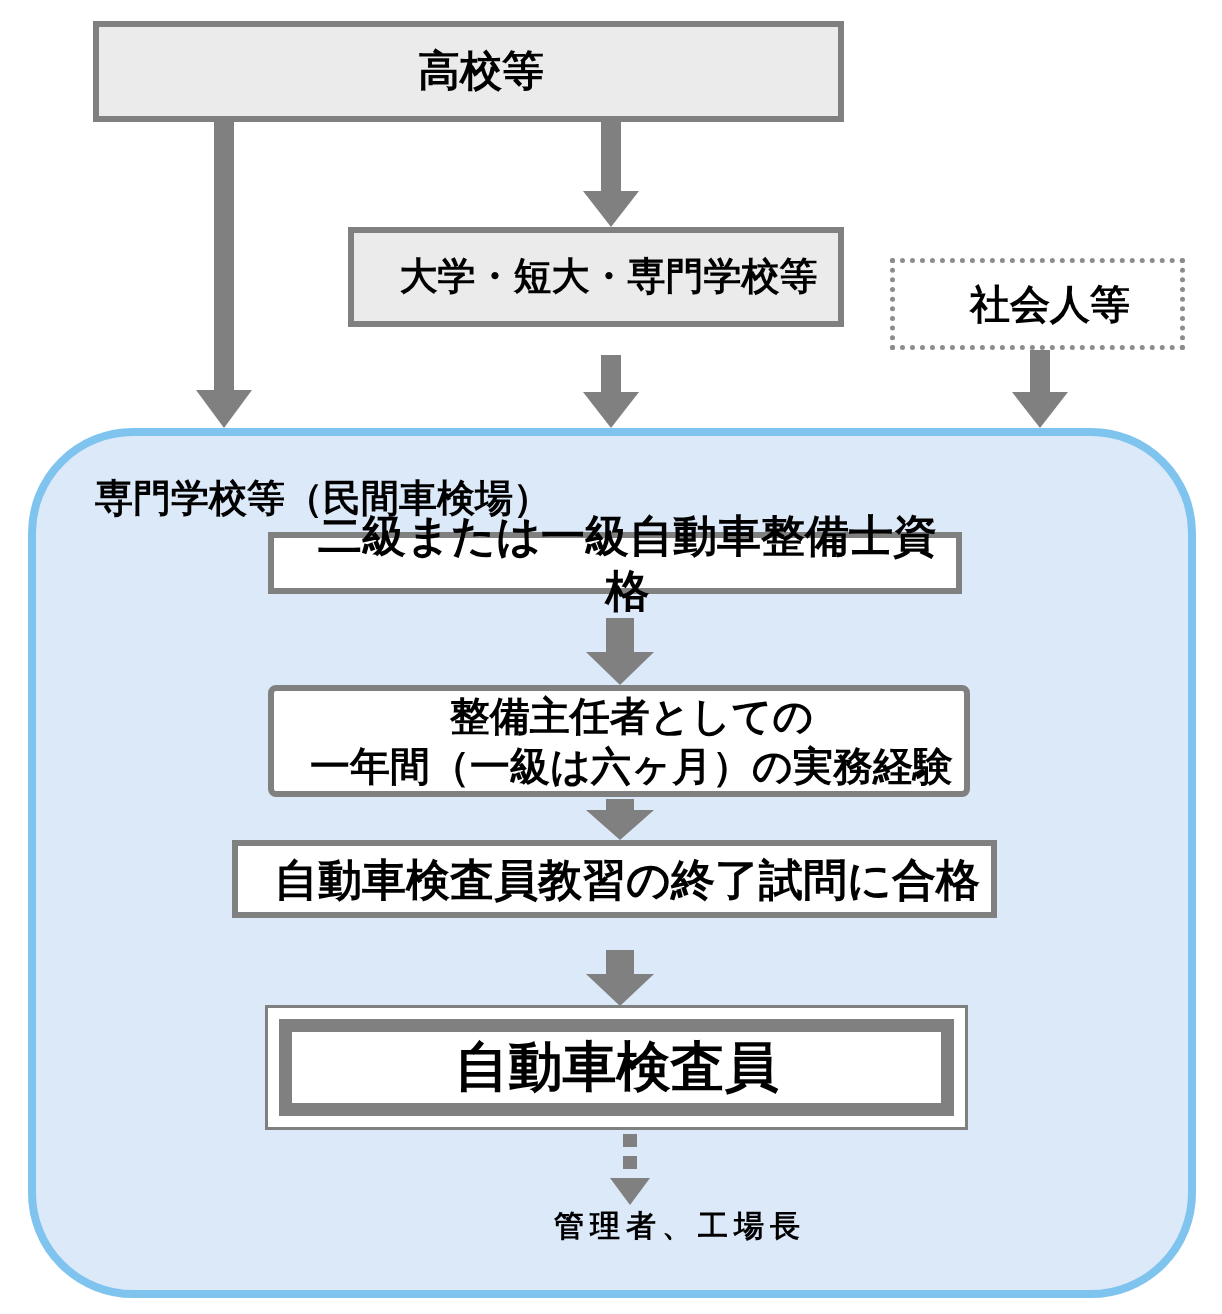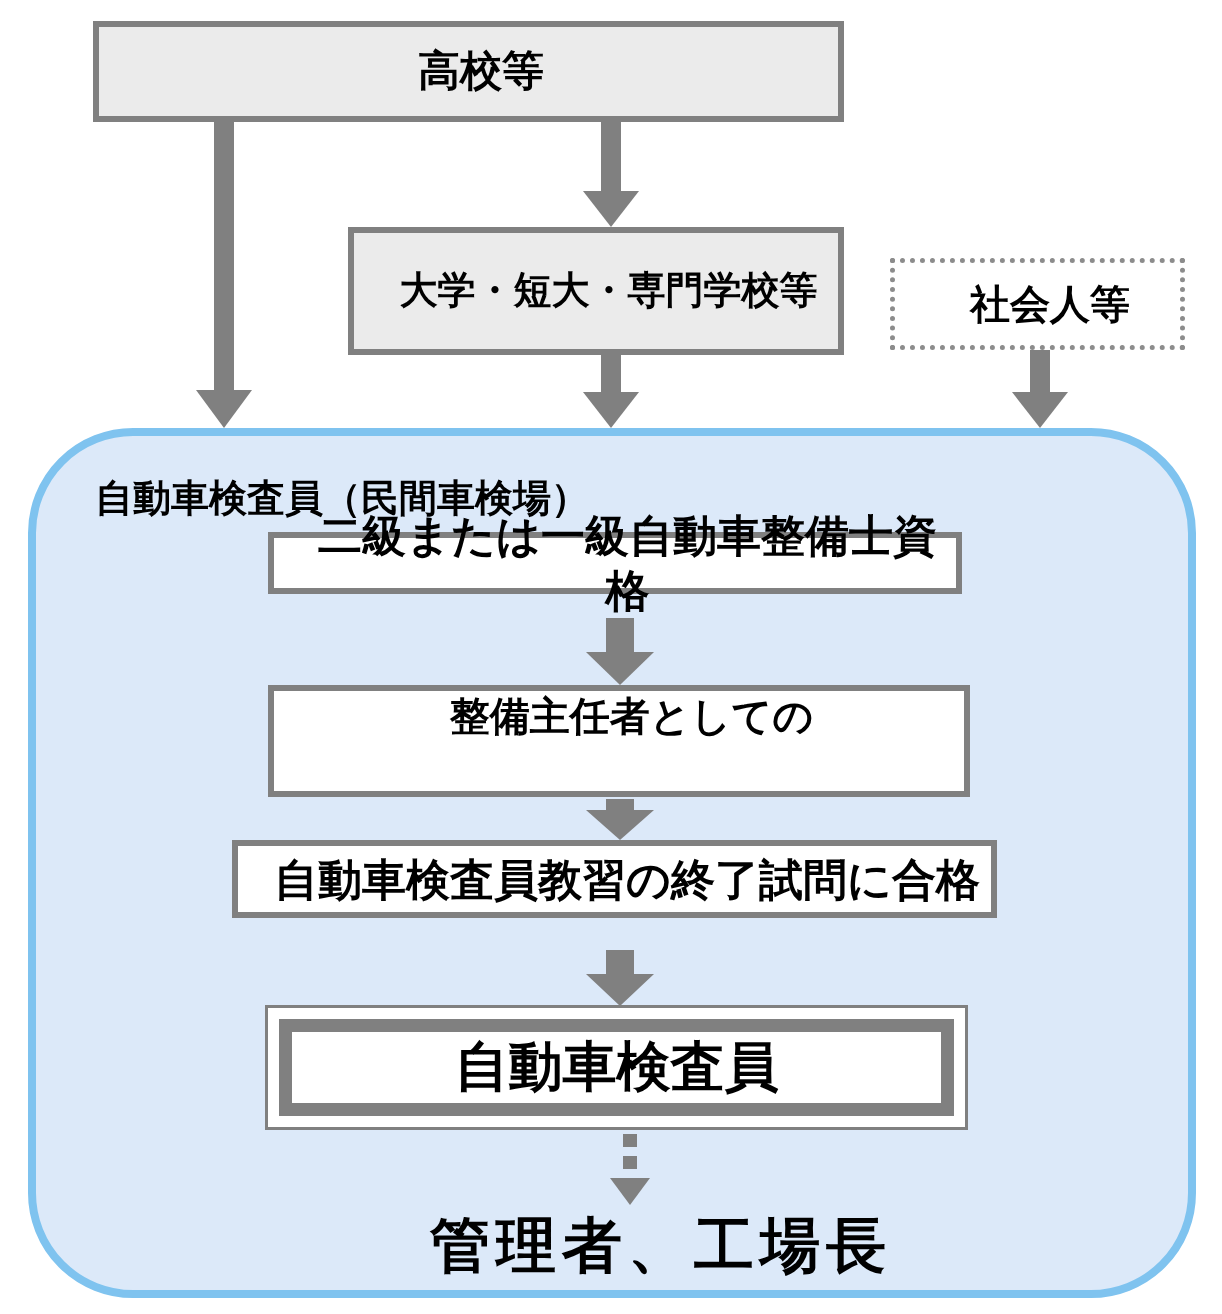--- a/index.html
+++ b/index.html
@@ -52,74 +52,75 @@
   }
 
   .dashed-arrow { position:absolute; }
   .dashed-arrow .dash { position:absolute; background:var(--arrow); width:14px; height:13px; }
   .dashed-arrow .dhead {
     position:absolute; width:0; height:0; border-style:solid;
     border-color:var(--arrow) transparent transparent transparent;
     border-top-width:27px; border-left-width:20px; border-right-width:20px; border-bottom-width:0;
   }
 
-  .manager-label { position:absolute; text-align:left; font-size:60px; letter-spacing:6px; white-space:nowrap;font-family:Liberation Serif, serif; }
-  .two-line { display:flex; flex-direction:column; align-items:center; justify-content:flex-start; }
+  .manager-label { position:absolute; text-align:center; font-size:30px; letter-spacing:6px; white-space:nowrap;font-family:Liberation Serif, serif; }
+  .two-line { display:flex; flex-direction:column; align-items:center; justify-content:flex-end;border-radius:8px; }
 </style>
 </head>
 <body>
 
 <div class="stage">
 
   <div class="node box-gray" style="left:93px; top:21px; width:751px; height:101px; font-size:42px;">
     <span>高校等</span>
   </div>
 
   <div class="arrow" style="left:196px; top:122px; width:56px; height:306px;">
     <div class="shaft" style="width:20px;"></div>
     <div class="head" style="border-top-width:38px; border-left-width:28px; border-right-width:28px;"></div>
   </div>
 
   <div class="arrow" style="left:583px; top:122px; width:56px; height:105px;">
     <div class="shaft" style="width:20px;"></div>
     <div class="head" style="border-top-width:36px; border-left-width:28px; border-right-width:28px;"></div>
   </div>
 
-  <div class="node box-gray" style="left:348px; top:227px; width:496px; height:128px; font-size:38px;">
+  <div class="node box-gray" style="left:348px; top:227px; width:496px; height:100px; font-size:38px;">
     <span>大学・短大・専門学校等</span>
   </div>
 
   <div class="arrow" style="left:583px; top:355px; width:56px; height:73px;">
     <div class="shaft" style="width:20px;"></div>
     <div class="head" style="border-top-width:36px; border-left-width:28px; border-right-width:28px;"></div>
   </div>
 
   <div class="node box-dotted" style="left:890px; top:258px; width:295px; height:92px; font-size:40px;">
     <span>社会人等</span>
   </div>
 
   <div class="arrow" style="left:1012px; top:350px; width:56px; height:78px;">
     <div class="shaft" style="width:20px;"></div>
     <div class="head" style="border-top-width:36px; border-left-width:28px; border-right-width:28px;"></div>
   </div>
 
   <div class="container-round" style="left:28px; top:428px; width:1168px; height:870px;"></div>
-  <div class="container-label" style="left:95px; top:473px;">自動車検査員（民間車検場）</div>
+  <div class="container-label" style="left:95px; top:473px;">専門学校等（民間車検場）</div>
 
   <div class="node box-white" style="left:268px; top:532px; width:694px; height:62px; font-size:44px;">
     <span>二級または一級自動車整備士資格</span>
   </div>
 
   <div class="arrow" style="left:586px; top:618px; width:68px; height:67px;">
     <div class="shaft" style="width:28px;"></div>
     <div class="head" style="border-top-width:33px; border-left-width:34px; border-right-width:34px;"></div>
   </div>
 
   <div class="node box-white two-line" style="left:268px; top:685px; width:702px; height:112px; font-size:40px;">
     <div>整備主任者としての</div>
+    <div>一年間（一級は六ヶ月）の実務経験</div>
   </div>
 
   <div class="arrow" style="left:586px; top:799px; width:68px; height:41px;">
     <div class="shaft" style="width:28px;"></div>
     <div class="head" style="border-top-width:30px; border-left-width:34px; border-right-width:34px;"></div>
   </div>
 
   <div class="node box-white" style="left:232px; top:840px; width:765px; height:78px; font-size:44px;">
     <span>自動車検査員教習の終了試問に合格</span>
   </div>

